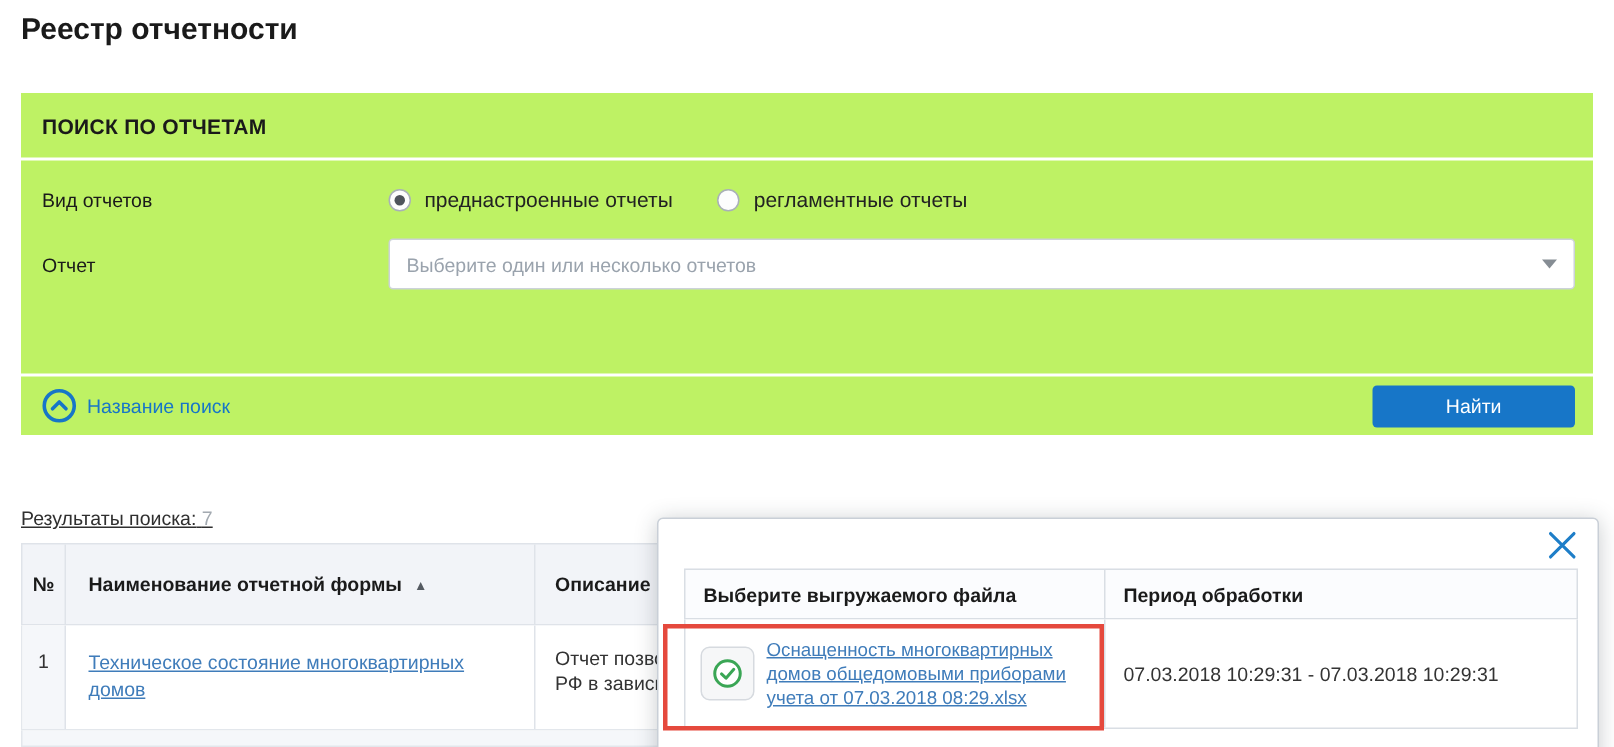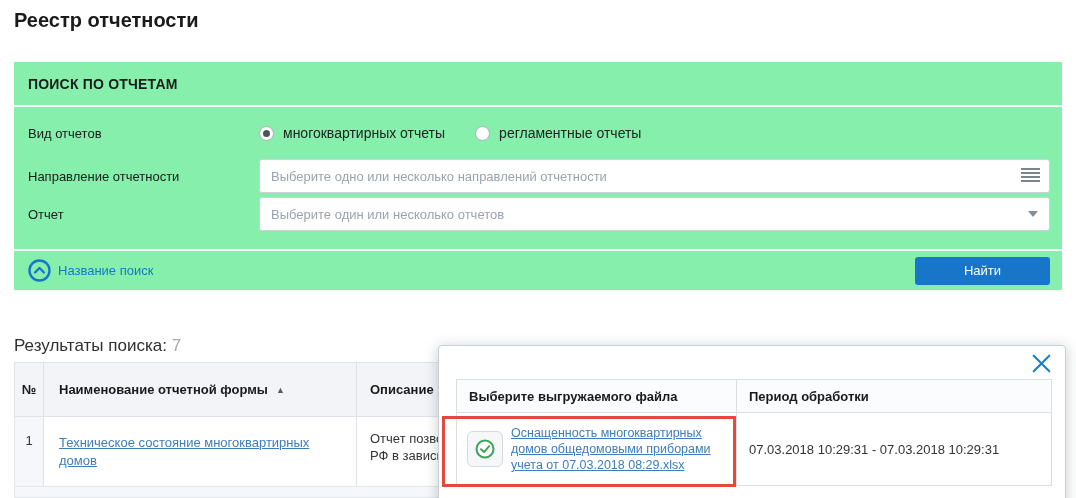--- a/index.html
+++ b/index.html
@@ -6,21 +6,21 @@
   body{
     width:1076px;height:498px;overflow:hidden;background:#fff;position:relative;
     font-family:"Liberation Sans",sans-serif;color:#1a1a1a;
   }
   .stage{position:absolute;inset:0;}
 
   
   .page-title{position:absolute;left:14px;top:9px;margin:0;font-size:20px;font-weight:bold;color:#1a1a1a;}
 
   
-  .panel{position:absolute;left:14px;top:62px;width:1048px;height:228px;background:#86efac;box-sizing:border-box;}
+  .panel{position:absolute;left:14px;top:62px;width:1048px;height:228px;background:#bef264;box-sizing:border-box;}
   .panel-hd{height:45px;line-height:45px;padding-left:14px;font-size:14px;font-weight:bold;color:#1a1a1a;
     border-bottom:2px solid #fff;box-sizing:border-box;letter-spacing:.2px;}
   .panel-bd{padding:12px 12px 0 14px;}
   .frow{display:flex;align-items:center;margin-bottom:4px;}
   .frow.radio-row{height:28px;margin-bottom:12px;}
   .flabel{width:231px;flex:none;font-size:13px;color:#1a1a1a;}
   .radios{display:flex;align-items:center;gap:30px;}
   .radio-opt{display:flex;align-items:center;gap:9px;font-size:14px;color:#222;cursor:pointer;}
   .radio{width:15px;height:15px;border-radius:50%;background:#fdfdfd;border:1px solid #a9b0b8;box-sizing:border-box;position:relative;flex:none;}
   .radio.checked::after{content:"";position:absolute;left:3px;top:3px;right:3px;bottom:3px;border-radius:50%;background:#4e545b;}
@@ -34,21 +34,21 @@
     border-left:5px solid transparent;border-right:5px solid transparent;border-top:6px solid #868d94;}
   .panel-ft{position:absolute;left:0;right:0;bottom:0;height:41px;border-top:2px solid #fff;box-sizing:border-box;
     display:flex;align-items:center;justify-content:space-between;padding:0 12px 0 14px;}
   .collapse{display:flex;align-items:center;gap:7px;color:#1776c8;font-size:13px;cursor:pointer;text-decoration:none;}
   .btn{background:#1776c8;color:#fff;border:none;border-radius:3px;font-size:13px;height:28px;padding:0 49px;
     cursor:pointer;font-family:"Liberation Sans",sans-serif;}
   .btn-sm{height:27px;padding:0 16px;margin-top:32px;}
 
   
   .results-hd{position:absolute;left:14px;right:14px;top:316px;display:flex;justify-content:space-between;align-items:center;}
-  .results-title{font-size:17px;color:#2f2f2f;}
+  .results-title{font-size:13px;color:#2f2f2f;text-decoration:underline;}
   .cnt{color:#a3aab1;}
 
   
   .rtable{position:absolute;left:14px;top:362px;width:1048px;box-sizing:border-box;}
   .thead{display:flex;height:55px;background:#f2f4f8;border:1px solid #dfe3e9;box-sizing:border-box;}
   .th{font-size:13px;font-weight:bold;color:#1a1a1a;display:flex;align-items:center;box-sizing:border-box;}
   .col-num{width:29px;flex:none;justify-content:center;border-right:1px solid #dfe3e9;}
   .col-name{width:313px;flex:none;padding-left:15px;border-right:1px solid #dfe3e9;}
   .col-desc{flex:1;padding-left:13px;}
   .sort{font-size:9px;color:#555b62;margin-left:8px;cursor:pointer;}
@@ -87,41 +87,29 @@
 
   <section class="panel">
     <div class="panel-hd">ПОИСК ПО ОТЧЕТАМ</div>
     <div class="panel-bd">
 
       <div class="frow radio-row">
         <span class="flabel">Вид отчетов</span>
         <div class="radios">
           <span class="radio-opt">
             <span class="radio checked"></span>
-            <span>многоквартирных отчеты</span>
+            <span>преднастроенные отчеты</span>
           </span>
           <span class="radio-opt">
             <span class="radio"></span>
             <span>регламентные отчеты</span>
           </span>
         </div>
       </div>
 
-      <div class="frow">
-        <span class="flabel">Направление отчетности</span>
-        <div class="inputwrap">
-          <input class="tinput" type="text" placeholder="Выберите одно или несколько направлений отчетности" style="">
-          <span class="bars">
-              <i></i>
-              <i></i>
-              <i></i>
-              <i></i>
-            </span>
-        </div>
-      </div>
 
       <div class="frow">
         <span class="flabel">Отчет</span>
         <div class="inputwrap">
           <input class="tinput" type="text" placeholder="Выберите один или несколько отчетов" style="">
           <span class="caret"></span>
         </div>
       </div>
 
     </div>

